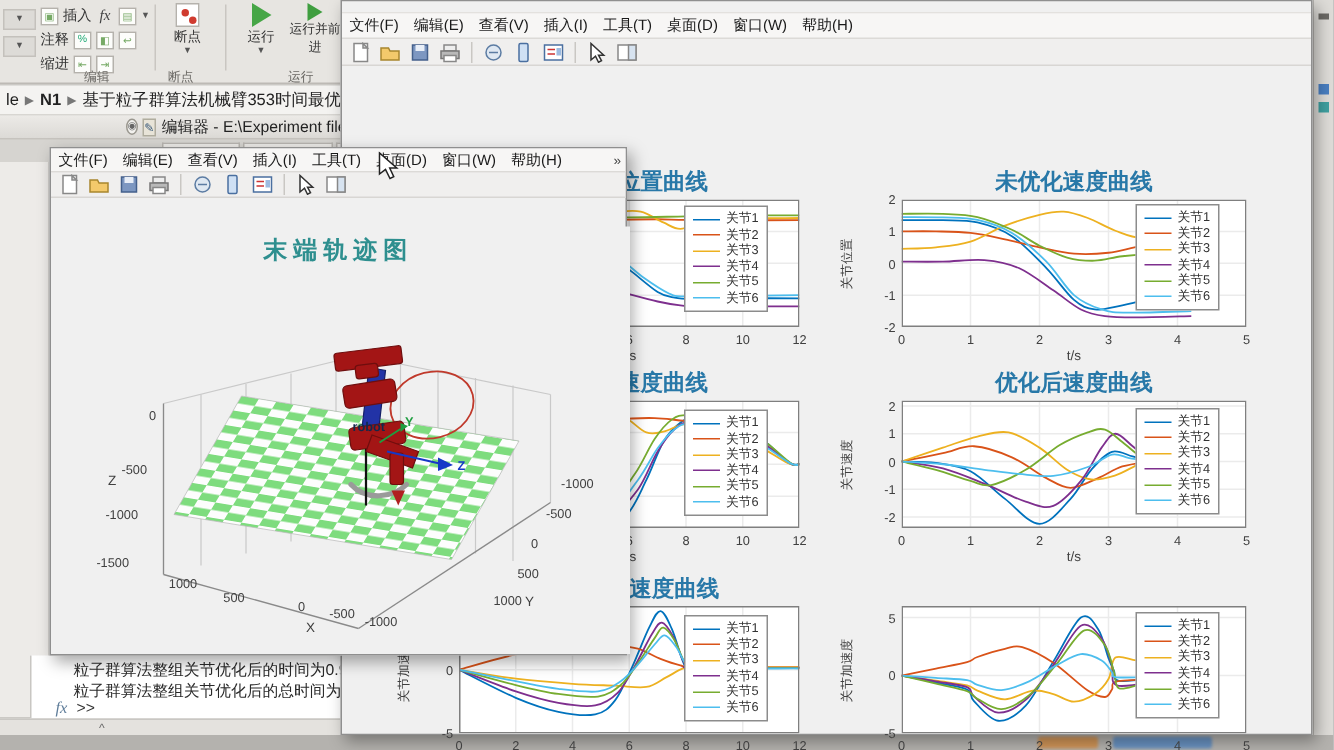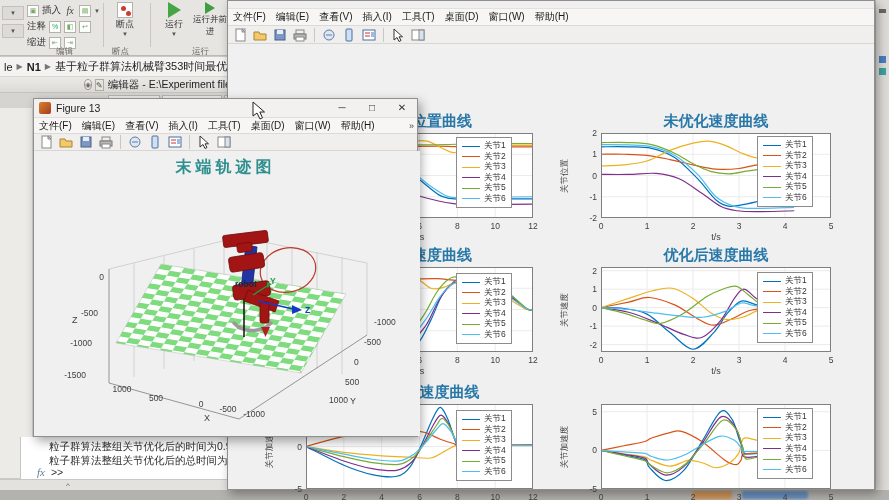--- a/index.html
+++ b/index.html
@@ -595,27 +595,20 @@
     <div class="rs-dot" style="top:68px;background:#3fa0a0"></div>
     <div class="rs-dot" style="top:9px;height:4px;background:#6b6965"></div>
   </div>
 
   <div class="bottombar">
     <div class="wm" style="left:692px;width:40px;background:#d98a3a"></div>
     <div class="wm" style="left:742px;width:66px;background:#4f86c6"></div>
   </div>
 
   <div class="win" id="fig13">
-    <div class="titlebar">
-      <span class="t-ico"></span>
-      <span class="t-txt">Figure 13</span>
-      <span class="winbtn">─</span>
-      <span class="winbtn">□</span>
-      <span class="winbtn close">✕</span>
-    </div>
     <div class="menubar">
       <span class="mi">文件(F)</span>
         <span class="mi">编辑(E)</span>
         <span class="mi">查看(V)</span>
         <span class="mi">插入(I)</span>
         <span class="mi">工具(T)</span>
         <span class="mi">桌面(D)</span>
         <span class="mi">窗口(W)</span>
         <span class="mi">帮助(H)</span>
         <span class="menu-ovf">»</span>

